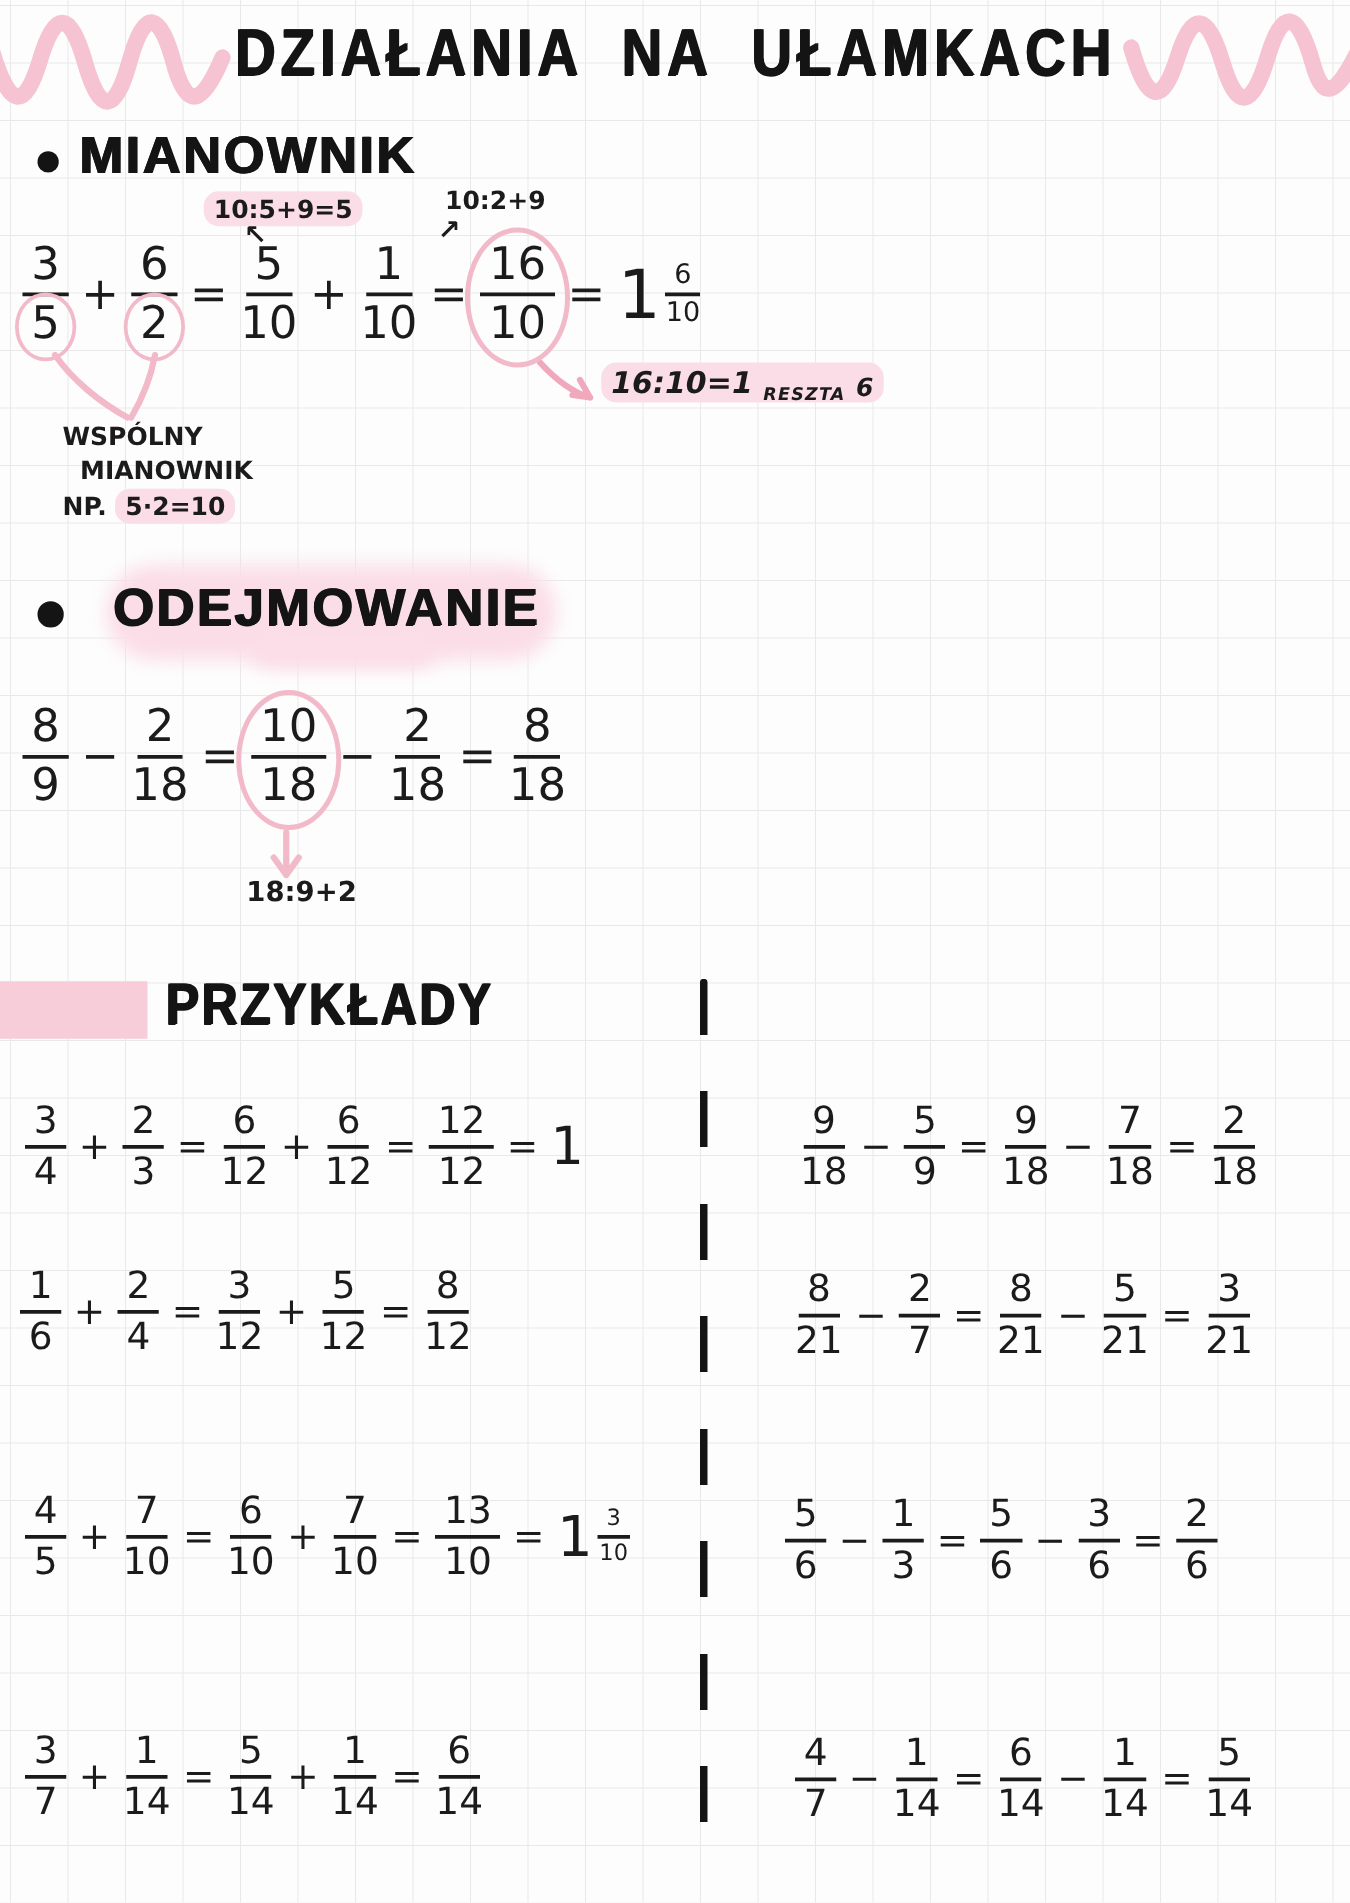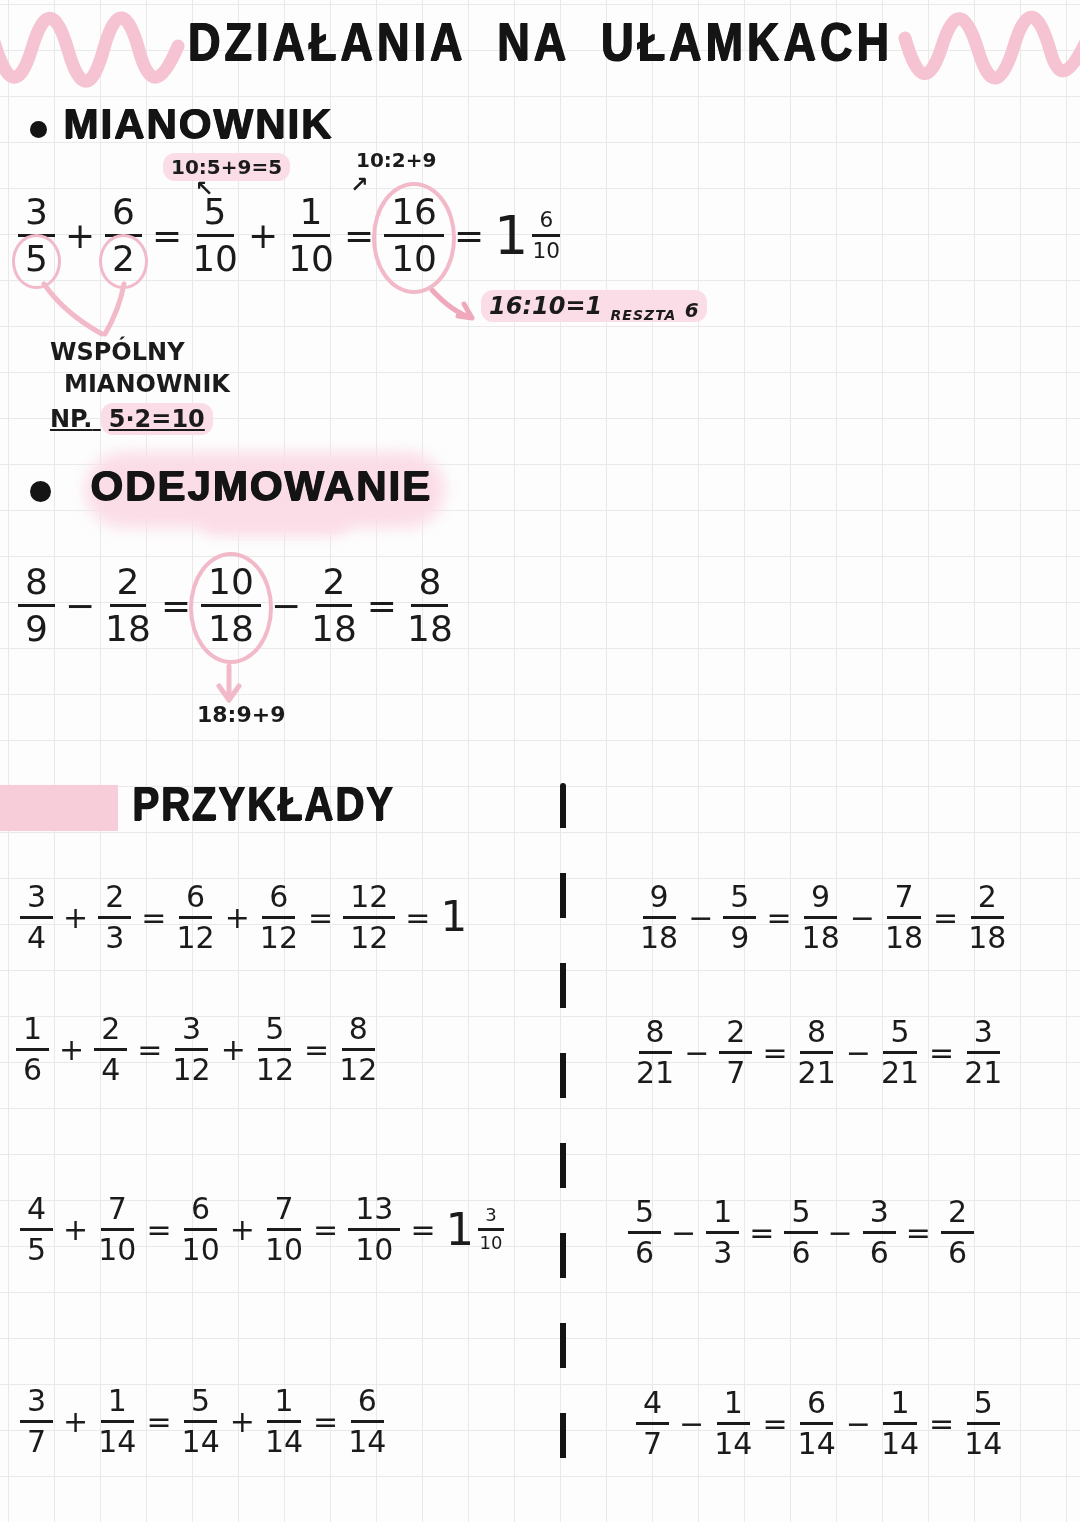--- a/index.html
+++ b/index.html
@@ -134,24 +134,24 @@
       </span>
     </span>
   </div>
 
 <div class="abs hand hl" style="left:481px;top:290px;font-size:24px;font-style:italic;">
   <span>16:10=1</span>
   <span class="sub-note">RESZTA</span>
   <span class="tail-note">6</span>
 </div>
 
-<div class="abs hand" style="left:50px;top:336px;font-size:24px;line-height:1.35;">
+<div class="abs hand" style="left:50px;top:336px;font-size:20px;line-height:1.35;">
   <div>WSPÓLNY</div>
   <div style="margin-left:14px;">MIANOWNIK</div>
-  <div style="margin-top:2px;text-decoration:underline;">
+  <div style="margin-top:2px;">
     <span>NP.</span>
     <span class="hl">5·2=10</span>
   </div>
 </div>
 
 <div class="abs blob" style="left:85px;top:452px;width:360px;height:76px;"></div>
 <div class="abs blob" style="left:200px;top:505px;width:150px;height:30px;"></div>
 <div class="abs" style="left:30px;top:462px;">
   <span class="bullet" style="width:21px;height:21px;margin-bottom:8px;"></span><span class="h-marker" style="font-size:42px;margin-left:23px;">ODEJMOWANIE</span>
 </div>
@@ -176,21 +176,21 @@
       <span class="num">2</span>
       <span class="den">18</span>
     </span>
     <span class="op">=</span>
     <span class="frac">
       <span class="num">8</span>
       <span class="den">18</span>
     </span>
   </div>
 
-<span class="abs hand" style="left:197px;top:702px;font-size:22px;">18:9+9</span>
+<span class="abs hand" style="left:197px;top:702px;font-size:22px;">18:9+2</span>
 
 <div class="abs pink-rect" style="left:0;top:785px;width:118px;height:46px;"></div>
 <span class="abs h-marker" style="left:132px;top:778px;font-size:40px;">PRZYKŁADY</span>
 
 <div class="abs divider" style="left:560px;top:783px;height:682px;"></div>
 
 <div class="abs eq eq-ex" style="left:20px;top:880px;">
     <span class="frac">
       <span class="num">3</span>
       <span class="den">4</span>

